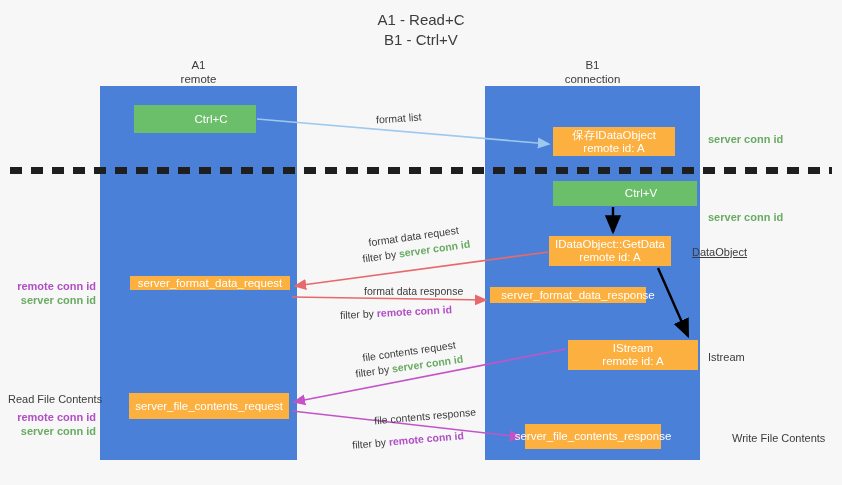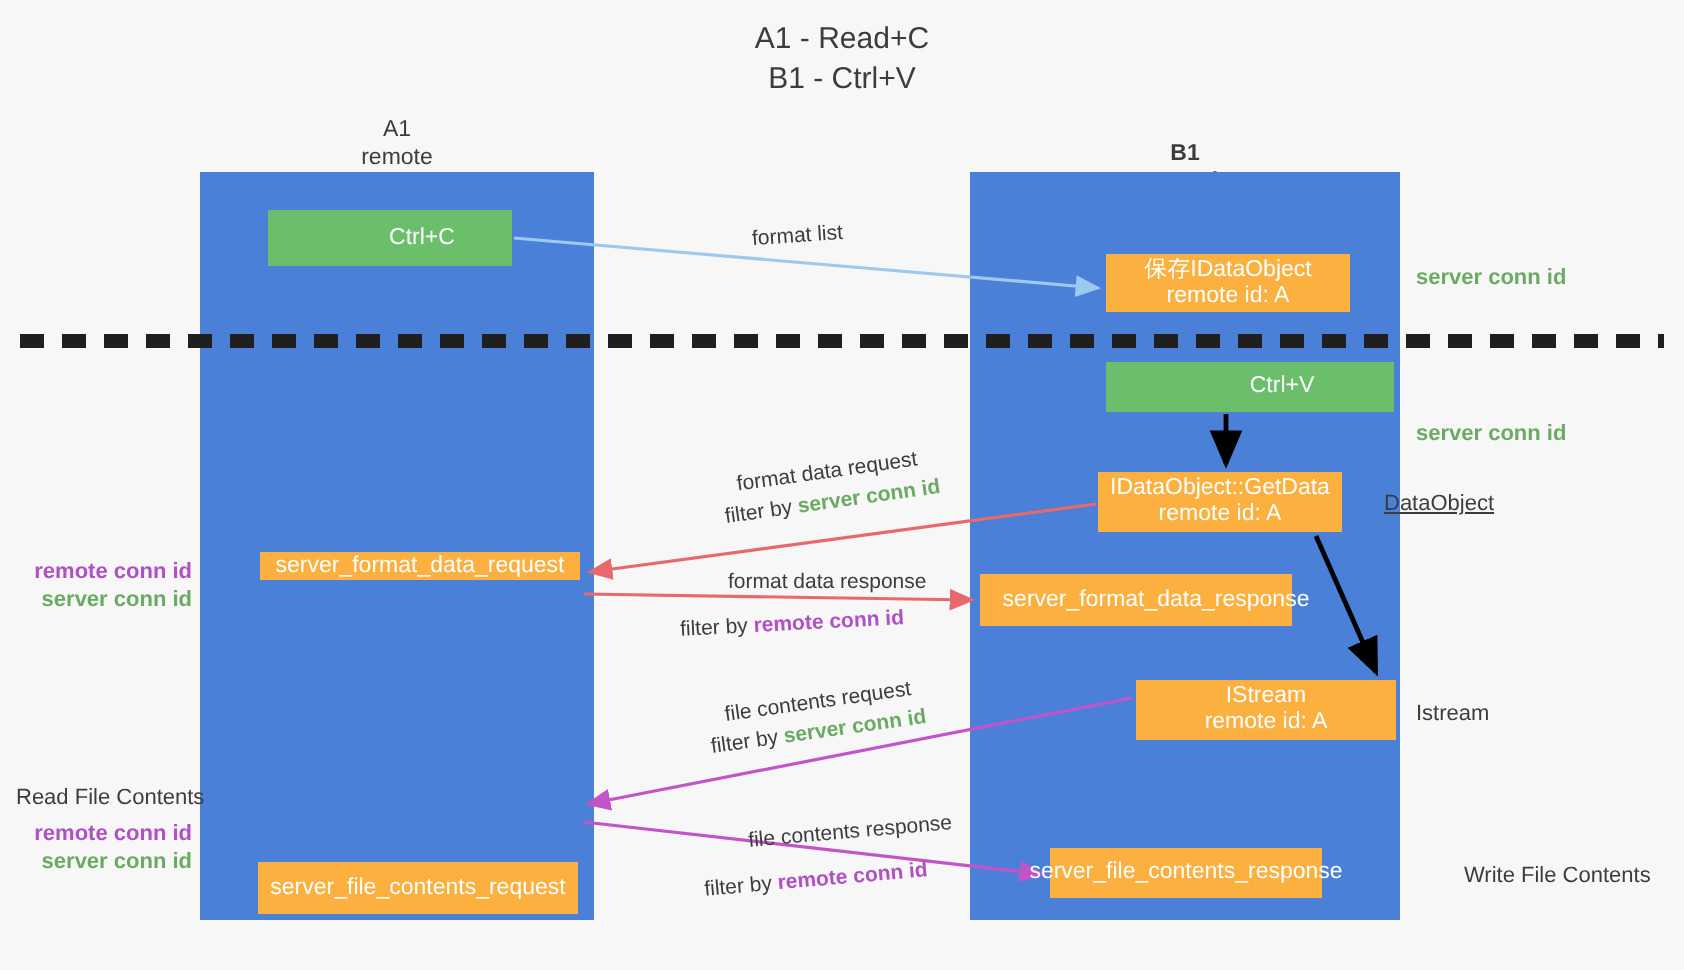--- a/index.html
+++ b/index.html
@@ -45,23 +45,23 @@
   .box.green{background:#6cbf6a;padding-left:36px;}
   .box.orange{background:#fbb040;}
   .box .two-line{display:block;}
 
   
   #box-ctrlc{left:134px;top:105px;width:122px;height:28px;}
   #box-save-idataobject{left:553px;top:127px;width:122px;height:29px;}
   #box-ctrlv{left:553px;top:181px;width:144px;height:25px;}
   #box-getdata{left:549px;top:236px;width:122px;height:30px;}
   #box-fmt-req{left:130px;top:276px;width:160px;height:14px;}
-  #box-fmt-resp{left:490px;top:287px;width:156px;height:26px;padding-left:24px;}
+  #box-fmt-resp{left:490px;top:287px;width:156px;height:16px;padding-left:24px;}
   #box-istream{left:568px;top:340px;width:130px;height:30px;}
-  #box-file-req{left:129px;top:393px;width:160px;height:26px;margin-top:38px;}
+  #box-file-req{left:129px;top:393px;width:160px;height:26px;}
   #box-file-resp{left:525px;top:424px;width:136px;height:25px;}
 
   
   .ann{position:absolute;font-size:11px;line-height:14px;}
   .ann.green{color:#6aab63;font-weight:bold;}
   .ann.purple{color:#b14fc4;font-weight:bold;}
   .ann.plain{color:#3c3c3c;}
 
   #ann-server-1{left:708px;top:132px;}
   #ann-server-2{left:708px;top:210px;}
@@ -96,21 +96,21 @@
 
   <div class="title">
     <span>A1 - Read+C</span><br>
     <span>B1 - Ctrl+V</span>
   </div>
 
   <div class="lane-head" id="head-a1" style="left:100px;top:58px;width:197px;">
     <span class="l1">A1</span>
     <span class="l2">remote</span>
   </div>
-  <div class="lane-head" id="head-b1" style="left:485px;top:70px;width:215px;font-weight:bold;">
+  <div class="lane-head" id="head-b1" style="left:485px;top:58px;width:215px;">
     <span class="l1">B1</span>
     <span class="l2">connection</span>
   </div>
 
   <div class="lane" id="lane-a1"></div>
   <div class="lane" id="lane-b1"></div>
 
   <svg class="arrows" viewBox="0 0 842 485">
     <defs>
       <marker id="ah-blue" markerWidth="9" markerHeight="9" refX="7" refY="4" orient="auto">

